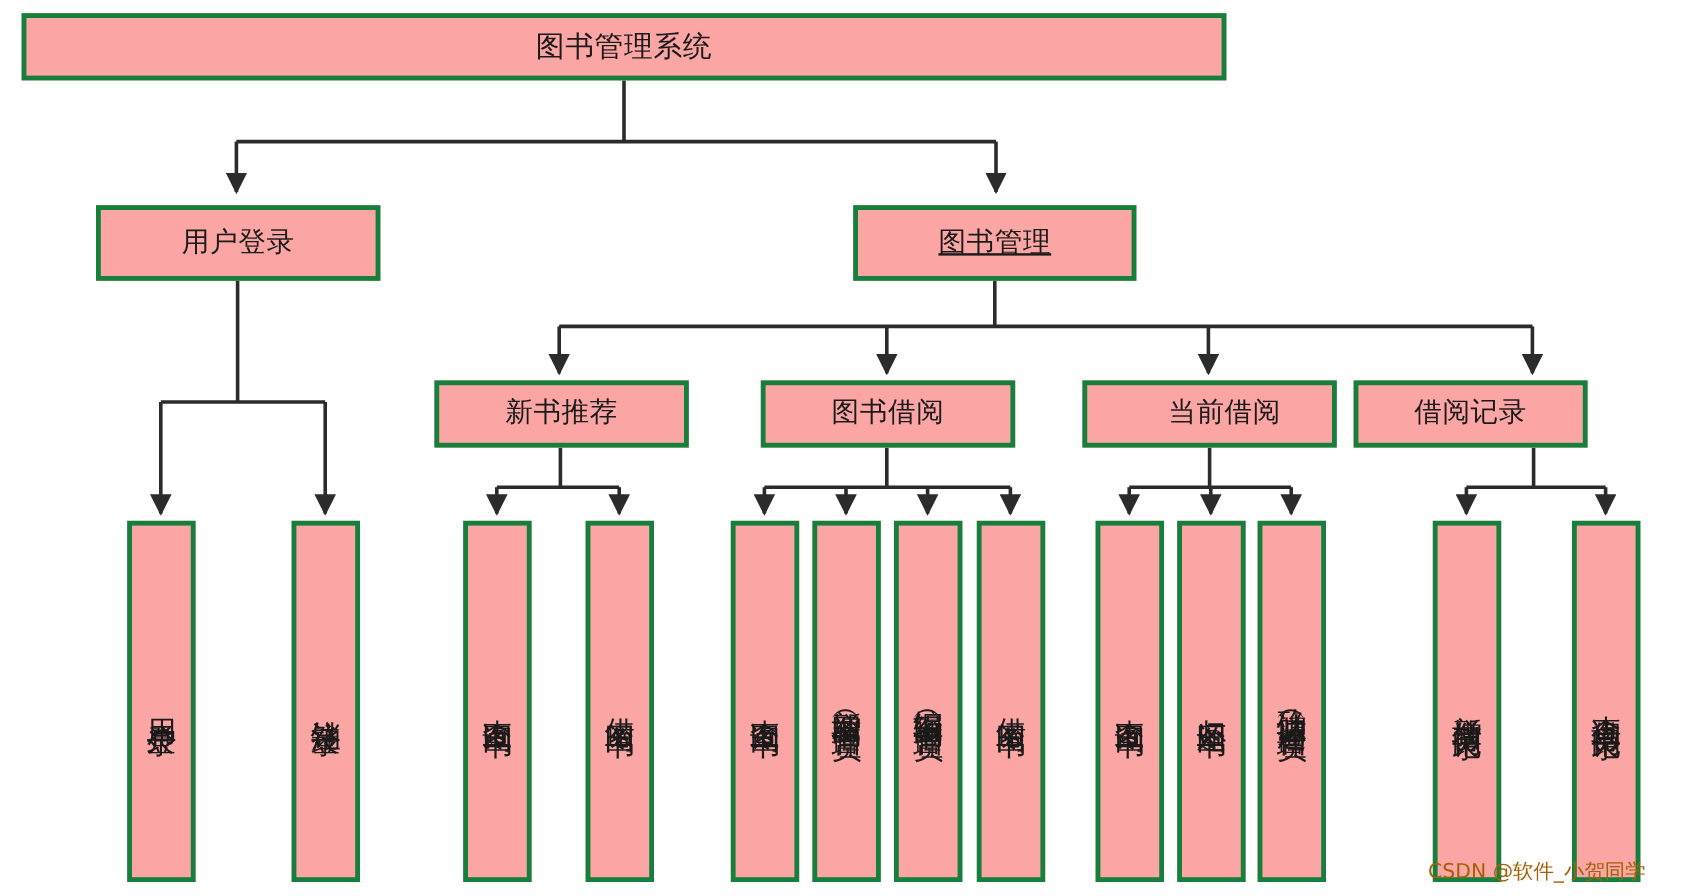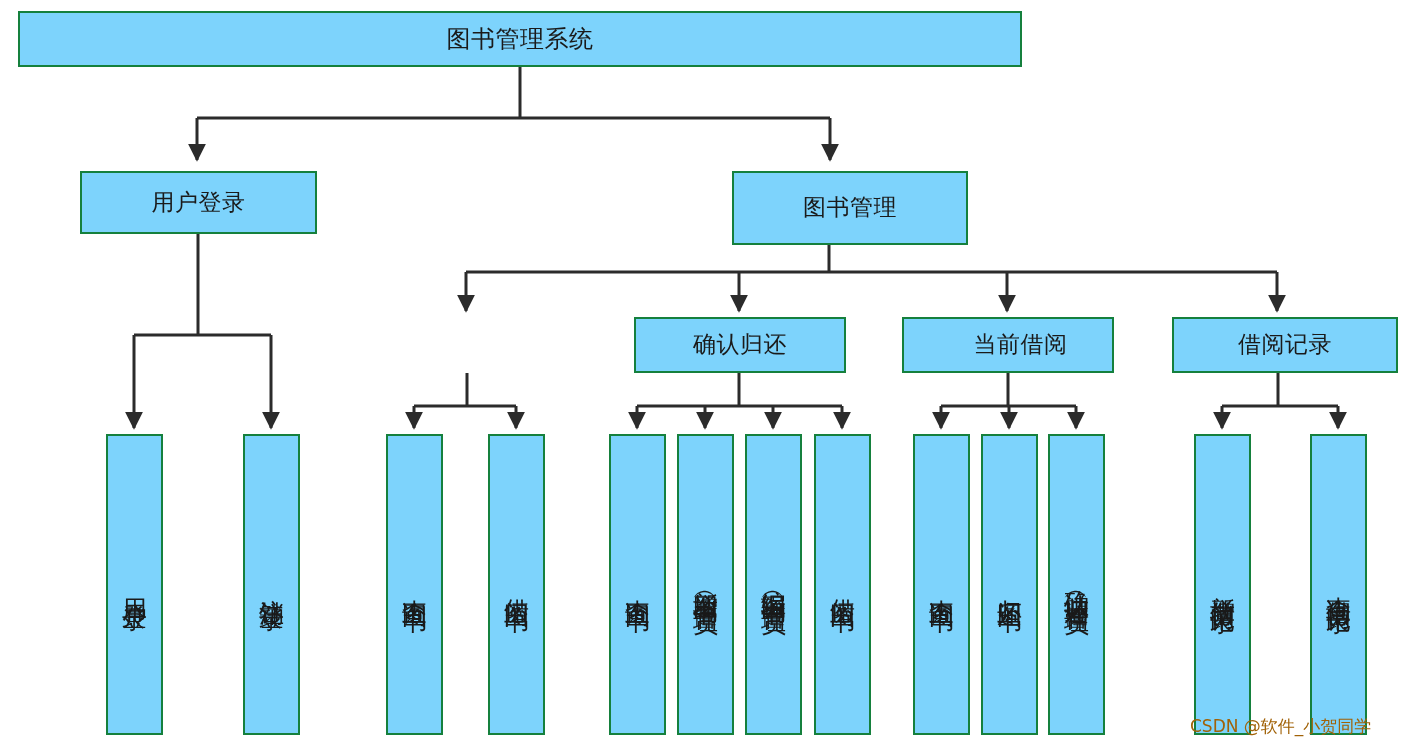--- a/index.html
+++ b/index.html
@@ -22,22 +22,22 @@
     position: absolute;
     left: 0;
     top: 0;
     width: 1405px;
     height: 747px;
     pointer-events: none;
   }
   .node {
     position: absolute;
     box-sizing: border-box;
-    background: #7dd3fc;
-    border: 2px solid #15803d;
+    background: #fca5a5;
+    border: 4px solid #15803d;
     display: flex;
     align-items: center;
     justify-content: center;
     color: #1a1a1a;
   }
   .node-label {
     display: block;
     text-align: center;
     line-height: 1.12;
     white-space: nowrap;
@@ -127,31 +127,34 @@
     </g>
   </svg>
 
   <div class="node horiz root" style="left:18px; top:11px; width:1004px; height:56px;">
     <span class="node-label">图书管理系统</span>
   </div>
 
   <div class="node horiz" style="left:80px; top:171px; width:237px; height:63px;">
     <span class="node-label">用户登录</span>
   </div>
-  <div class="node horiz" style="left:732px; top:171px; width:236px; height:74px;">
+  <div class="node horiz" style="left:711px; top:171px; width:236px; height:63px;text-decoration:underline;">
     <span class="node-label">图书管理</span>
   </div>
 
+  <div class="node horiz" style="left:362px; top:317px; width:212px; height:56px;">
+    <span class="node-label">新书推荐</span>
+  </div>
   <div class="node horiz" style="left:634px; top:317px; width:212px; height:56px;">
-    <span class="node-label">确认归还</span>
+    <span class="node-label">图书借阅</span>
   </div>
   <div class="node horiz" style="left:902px; top:317px; width:212px; height:56px;padding-left:25px;">
     <span class="node-label">当前借阅</span>
   </div>
-  <div class="node horiz" style="left:1172px; top:317px; width:226px; height:56px;">
+  <div class="node horiz" style="left:1128px; top:317px; width:195px; height:56px;">
     <span class="node-label">借阅记录</span>
   </div>
 
   <div class="node vert" style="left:106px; top:434px; width:57px; height:301px;">
     <span class="node-label">用户登录</span>
   </div>
   <div class="node vert" style="left:243px; top:434px; width:57px; height:301px;">
     <span class="node-label">注销登录</span>
   </div>
 

